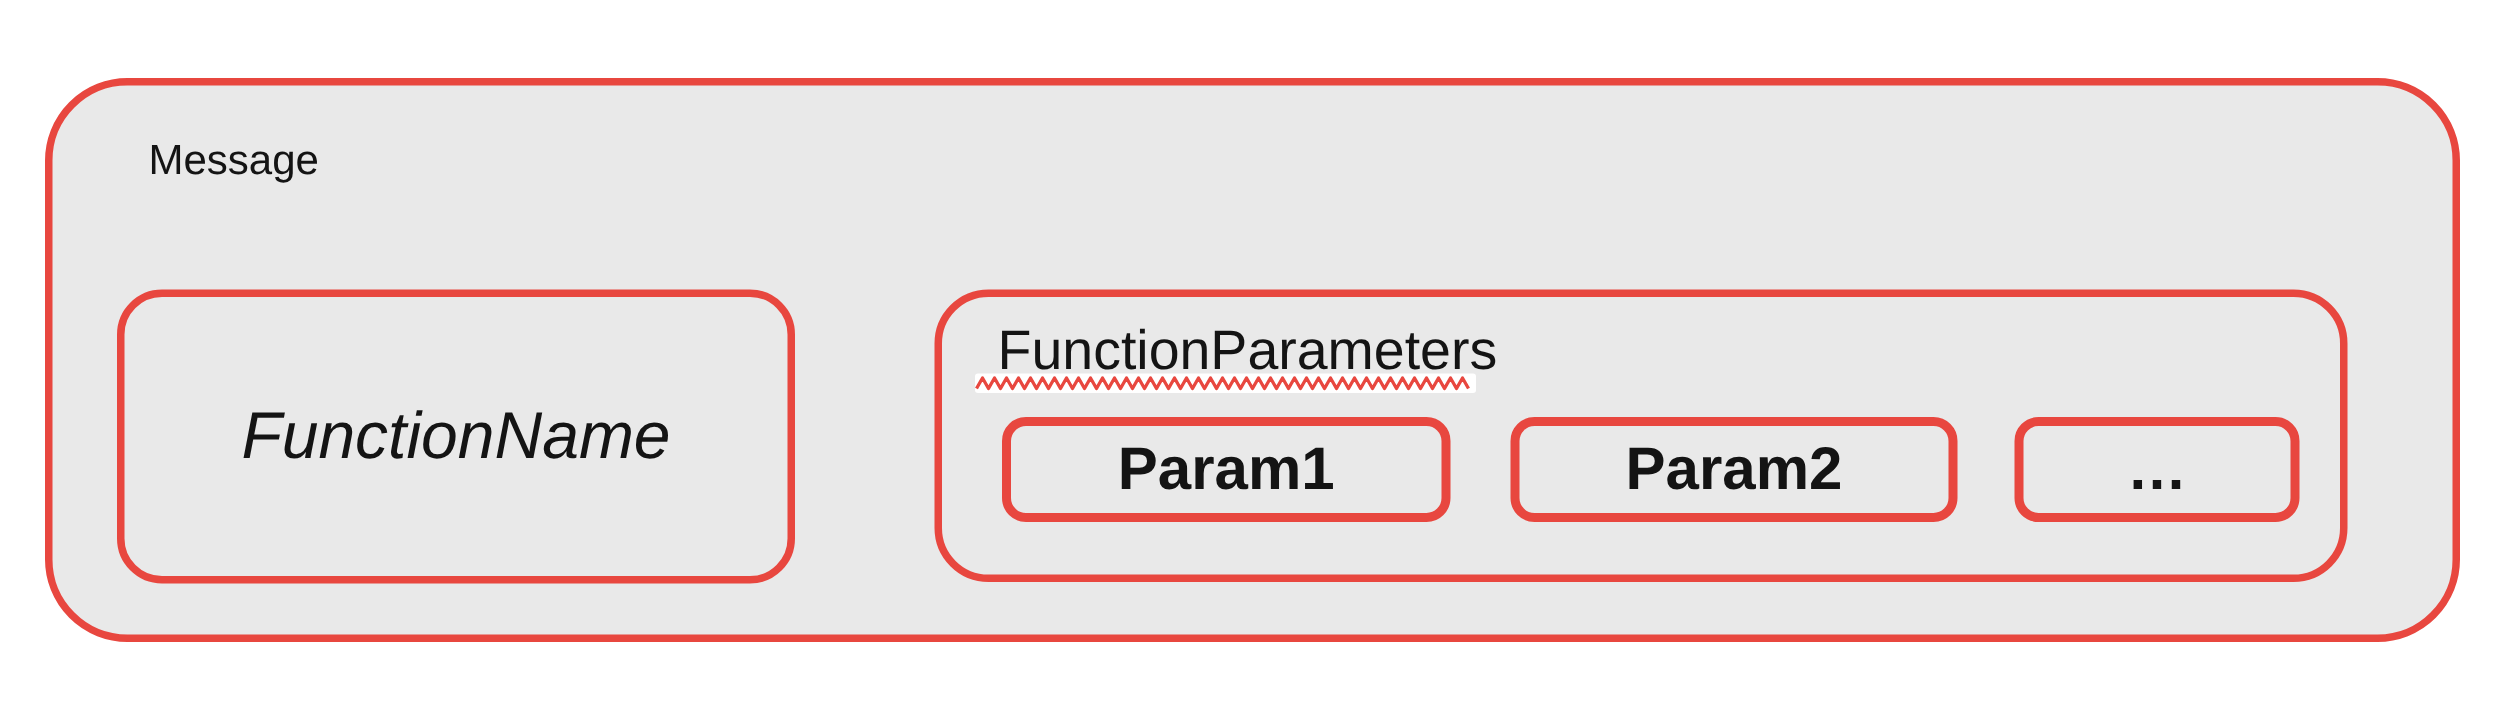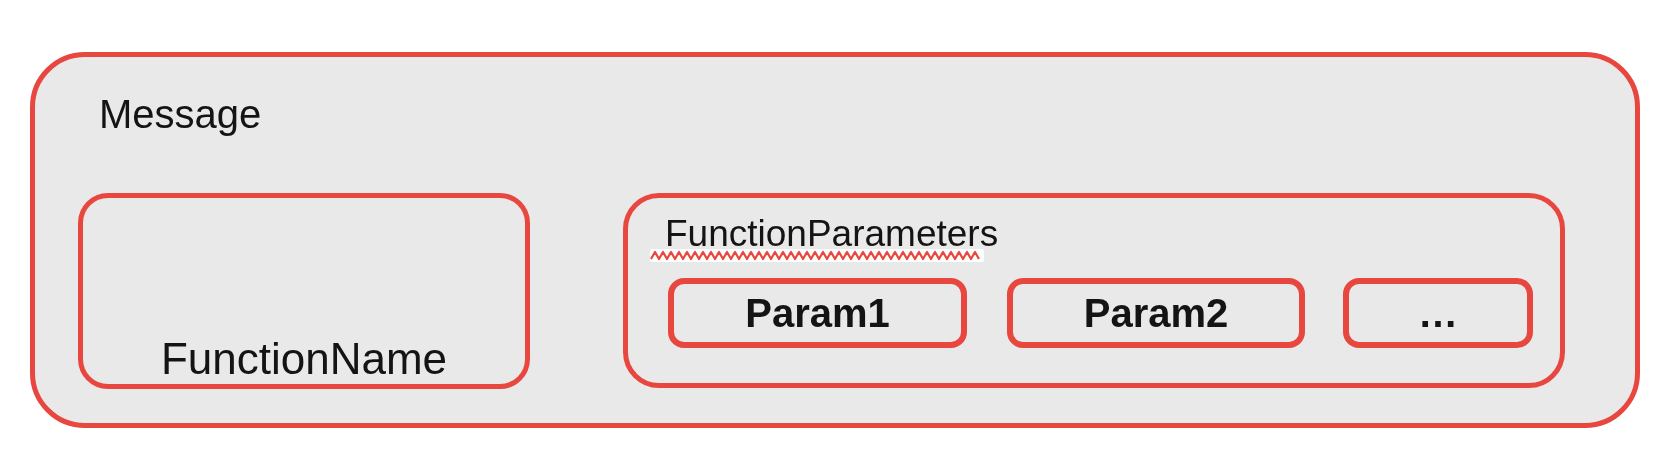--- a/index.html
+++ b/index.html
@@ -20,30 +20,30 @@
   }
   
   .msg-box {
     left: 30px; top: 52px;
     width: 1610px; height: 376px;
     border-radius: 55px;
   }
   .msg-label {
     position: absolute;
     left: 64px; top: 34px;            
-    font-size: 40px;
+    font-size: 28px;
     line-height: 1.15;
     white-space: nowrap;
   }
   
   .fn-box {
     left: 43px; top: 136px;
     width: 452px; height: 196px;
     border-radius: 30px;
-    display: flex; align-items: flex-end; justify-content: center;
+    display: flex; align-items: center; justify-content: center; font-style: italic;
   }
   .fn-label { font-size: 44px; white-space: nowrap; }
   
   .fp-box {
     left: 588px; top: 136px;
     width: 942px; height: 195px;
     border-radius: 36px;
   }
   .fp-label {
     position: absolute;

